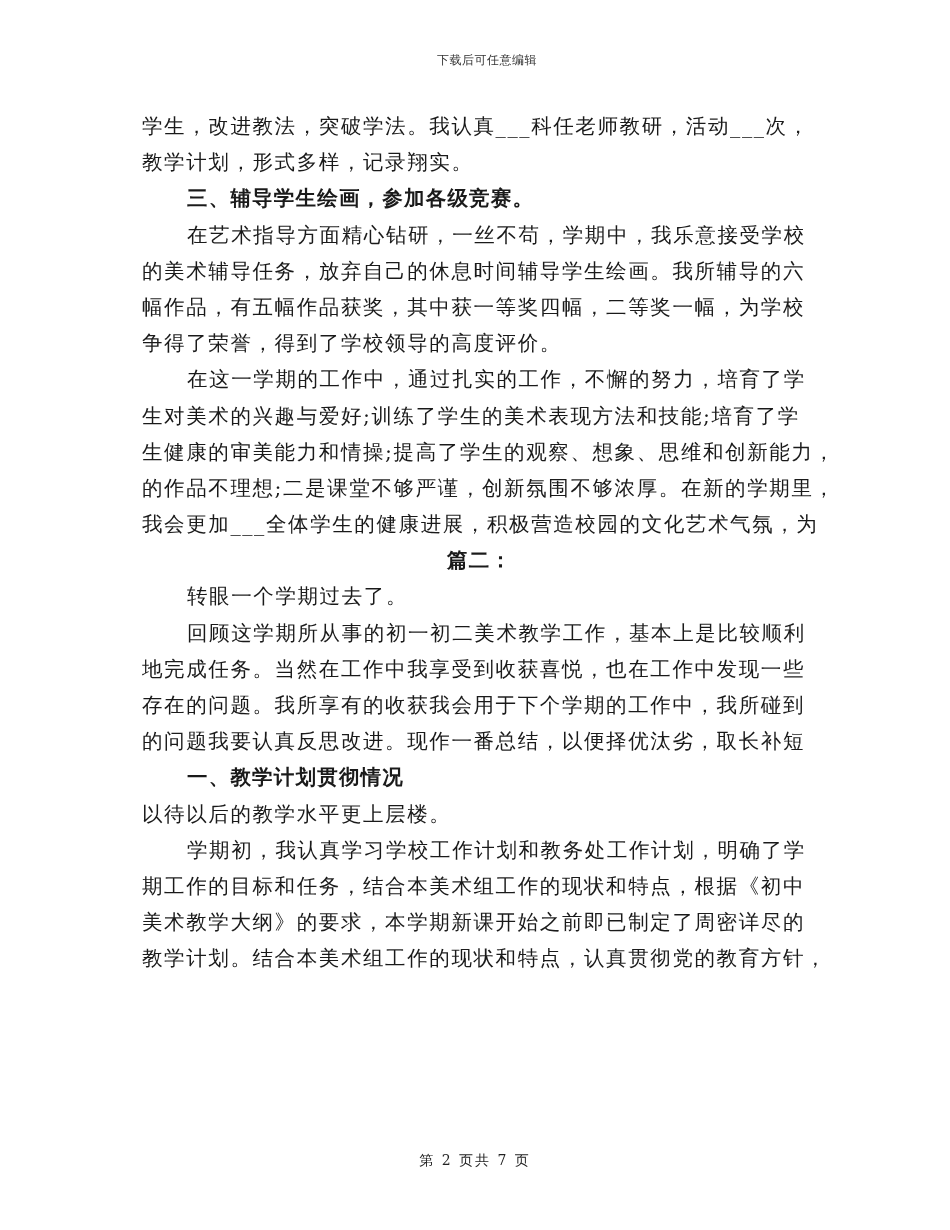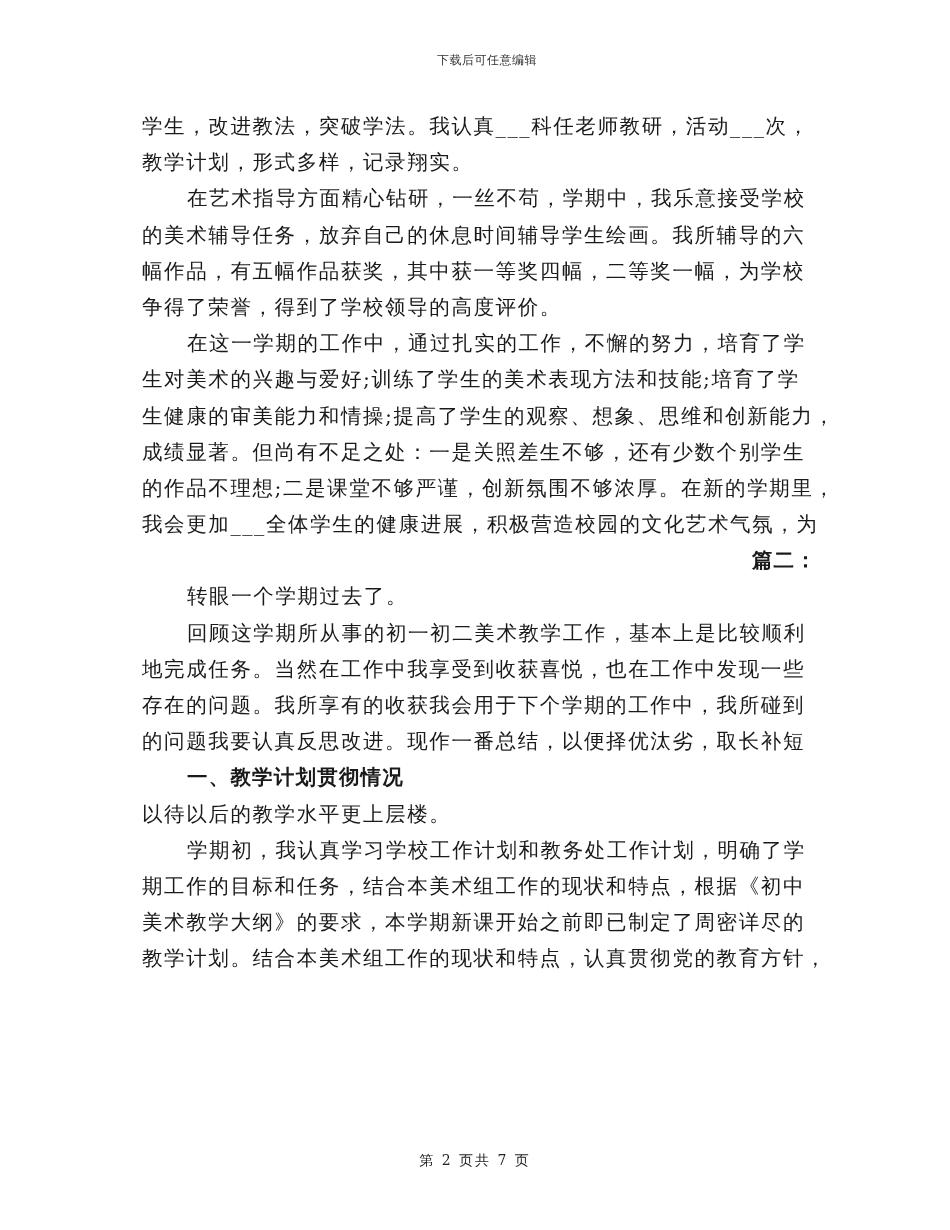--- a/index.html
+++ b/index.html
@@ -40,21 +40,21 @@
     }
     .indent {
       padding-left: 45px;
     }
     .heading {
       font-weight: bold;
       font-family: "DejaVu Sans", "Liberation Sans", sans-serif;
       letter-spacing: 1.2px;
     }
     .center {
-      text-align: right;
+      text-align: center;
       padding-left: 0;
     }
     .page-footer {
       position: absolute;
       top: 1152px;
       left: 0;
       width: 950px;
       text-align: center;
       font-size: 14px;
       color: #222;
@@ -62,28 +62,28 @@
     }
   </style>
 </head>
 <body>
 
 <div class="page-header">下载后可任意编辑</div>
 
 <div class="page-body">
   <div class="line">学生，改进教法，突破学法。我认真___科任老师教研，活动___次，</div>
   <div class="line">教学计划，形式多样，记录翔实。</div>
+  <div class="line indent heading">三、辅导学生绘画，参加各级竞赛。</div>
   <div class="line indent">在艺术指导方面精心钻研，一丝不苟，学期中，我乐意接受学校</div>
   <div class="line">的美术辅导任务，放弃自己的休息时间辅导学生绘画。我所辅导的六</div>
   <div class="line">幅作品，有五幅作品获奖，其中获一等奖四幅，二等奖一幅，为学校</div>
   <div class="line">争得了荣誉，得到了学校领导的高度评价。</div>
   <div class="line indent">在这一学期的工作中，通过扎实的工作，不懈的努力，培育了学</div>
   <div class="line">生对美术的兴趣与爱好;训练了学生的美术表现方法和技能;培育了学</div>
   <div class="line">生健康的审美能力和情操;提高了学生的观察、想象、思维和创新能力，</div>
-  <div class="line">成绩显著。但尚有不足之处：一是关照差生不够，还有少数个别学生</div>
   <div class="line">的作品不理想;二是课堂不够严谨，创新氛围不够浓厚。在新的学期里，</div>
   <div class="line">我会更加___全体学生的健康进展，积极营造校园的文化艺术气氛，为</div>
   <div class="line heading center">篇二：</div>
   <div class="line indent">转眼一个学期过去了。</div>
   <div class="line indent">回顾这学期所从事的初一初二美术教学工作，基本上是比较顺利</div>
   <div class="line">地完成任务。当然在工作中我享受到收获喜悦，也在工作中发现一些</div>
   <div class="line">存在的问题。我所享有的收获我会用于下个学期的工作中，我所碰到</div>
   <div class="line">的问题我要认真反思改进。现作一番总结，以便择优汰劣，取长补短</div>
   <div class="line indent heading">一、教学计划贯彻情况</div>
   <div class="line">以待以后的教学水平更上层楼。</div>

